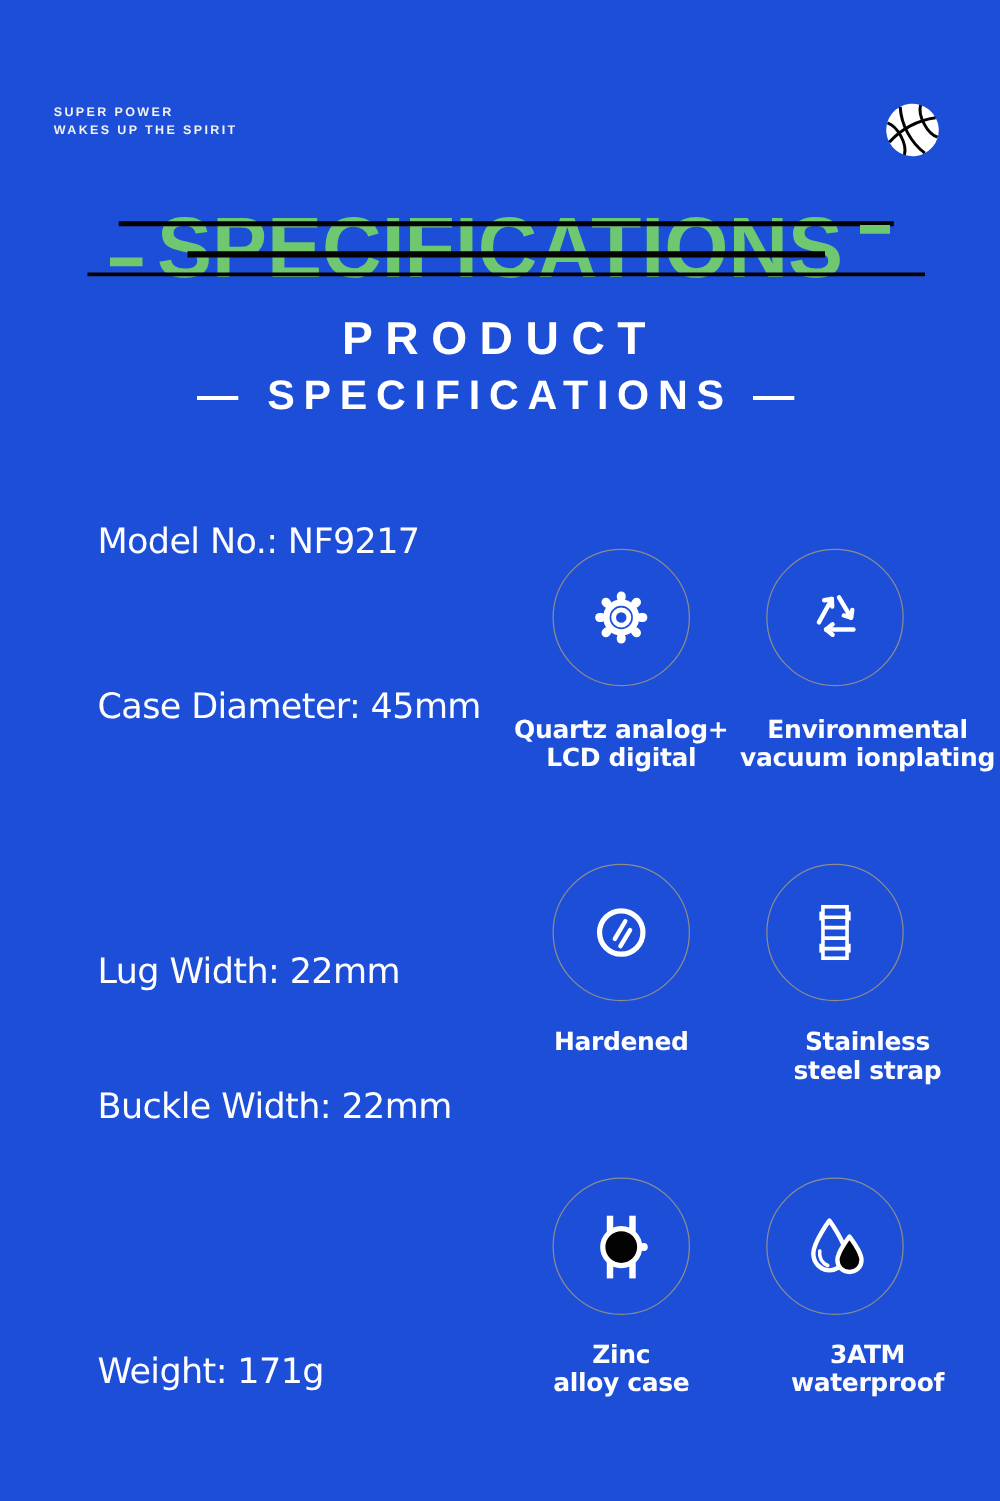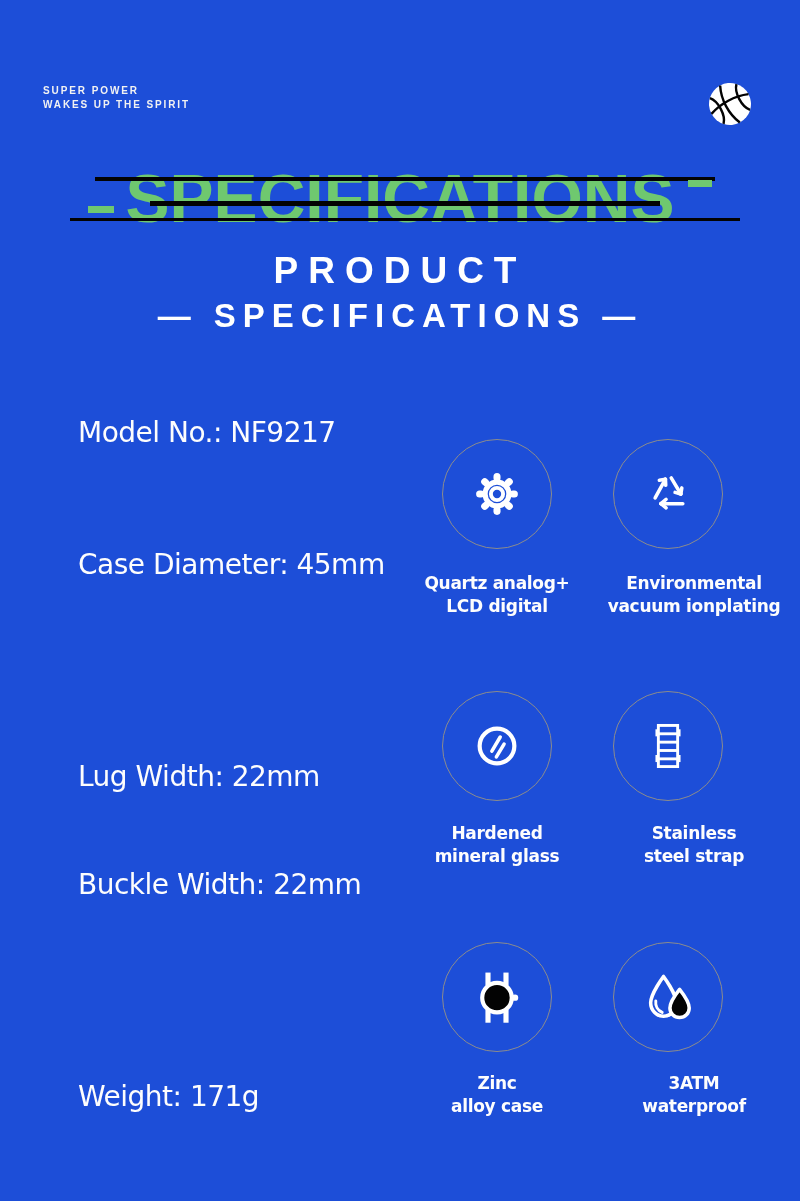--- a/index.html
+++ b/index.html
@@ -57,21 +57,21 @@
   .fcircle{
     position:absolute;width:110px;height:110px;border-radius:50%;
     border:1.5px solid #8c8c8c;box-sizing:border-box;
     display:flex;align-items:center;justify-content:center;
   }
   .c-r1{top:439px;} .c-r2{top:691px;} .c-r3{top:942px;}
   .c-col1{left:442px;} .c-col2{left:613px;}
   .flabel{
     position:absolute;width:220px;text-align:center;
     font-family:"DejaVu Sans","Liberation Sans",sans-serif;
-    font-size:17px;font-weight:700;line-height:23px;letter-spacing:-0.3px;
+    font-size:20px;font-weight:700;line-height:23px;letter-spacing:-0.3px;
     color:#fdfdfd;
   }
   .l-r1{top:572px;} .l-r2{top:822px;} .l-r3{top:1072px;}
   .l-col1{left:387px;} .l-col2{left:584px;}
   .icon-svg{display:block;}
 </style>
 </head>
 <body>
 
 <div class="page">
@@ -193,21 +193,20 @@
   <div class="flabel l-r1 l-col1">
     <div>Quartz analog+</div>
     <div>LCD digital</div>
   </div>
   <div class="flabel l-r1 l-col2">
     <div>Environmental</div>
     <div>vacuum ionplating</div>
   </div>
   <div class="flabel l-r2 l-col1">
     <div>Hardened</div>
-    <div>mineral glass</div>
   </div>
   <div class="flabel l-r2 l-col2">
     <div>Stainless</div>
     <div>steel strap</div>
   </div>
   <div class="flabel l-r3 l-col1">
     <div>Zinc</div>
     <div>alloy case</div>
   </div>
   <div class="flabel l-r3 l-col2">

